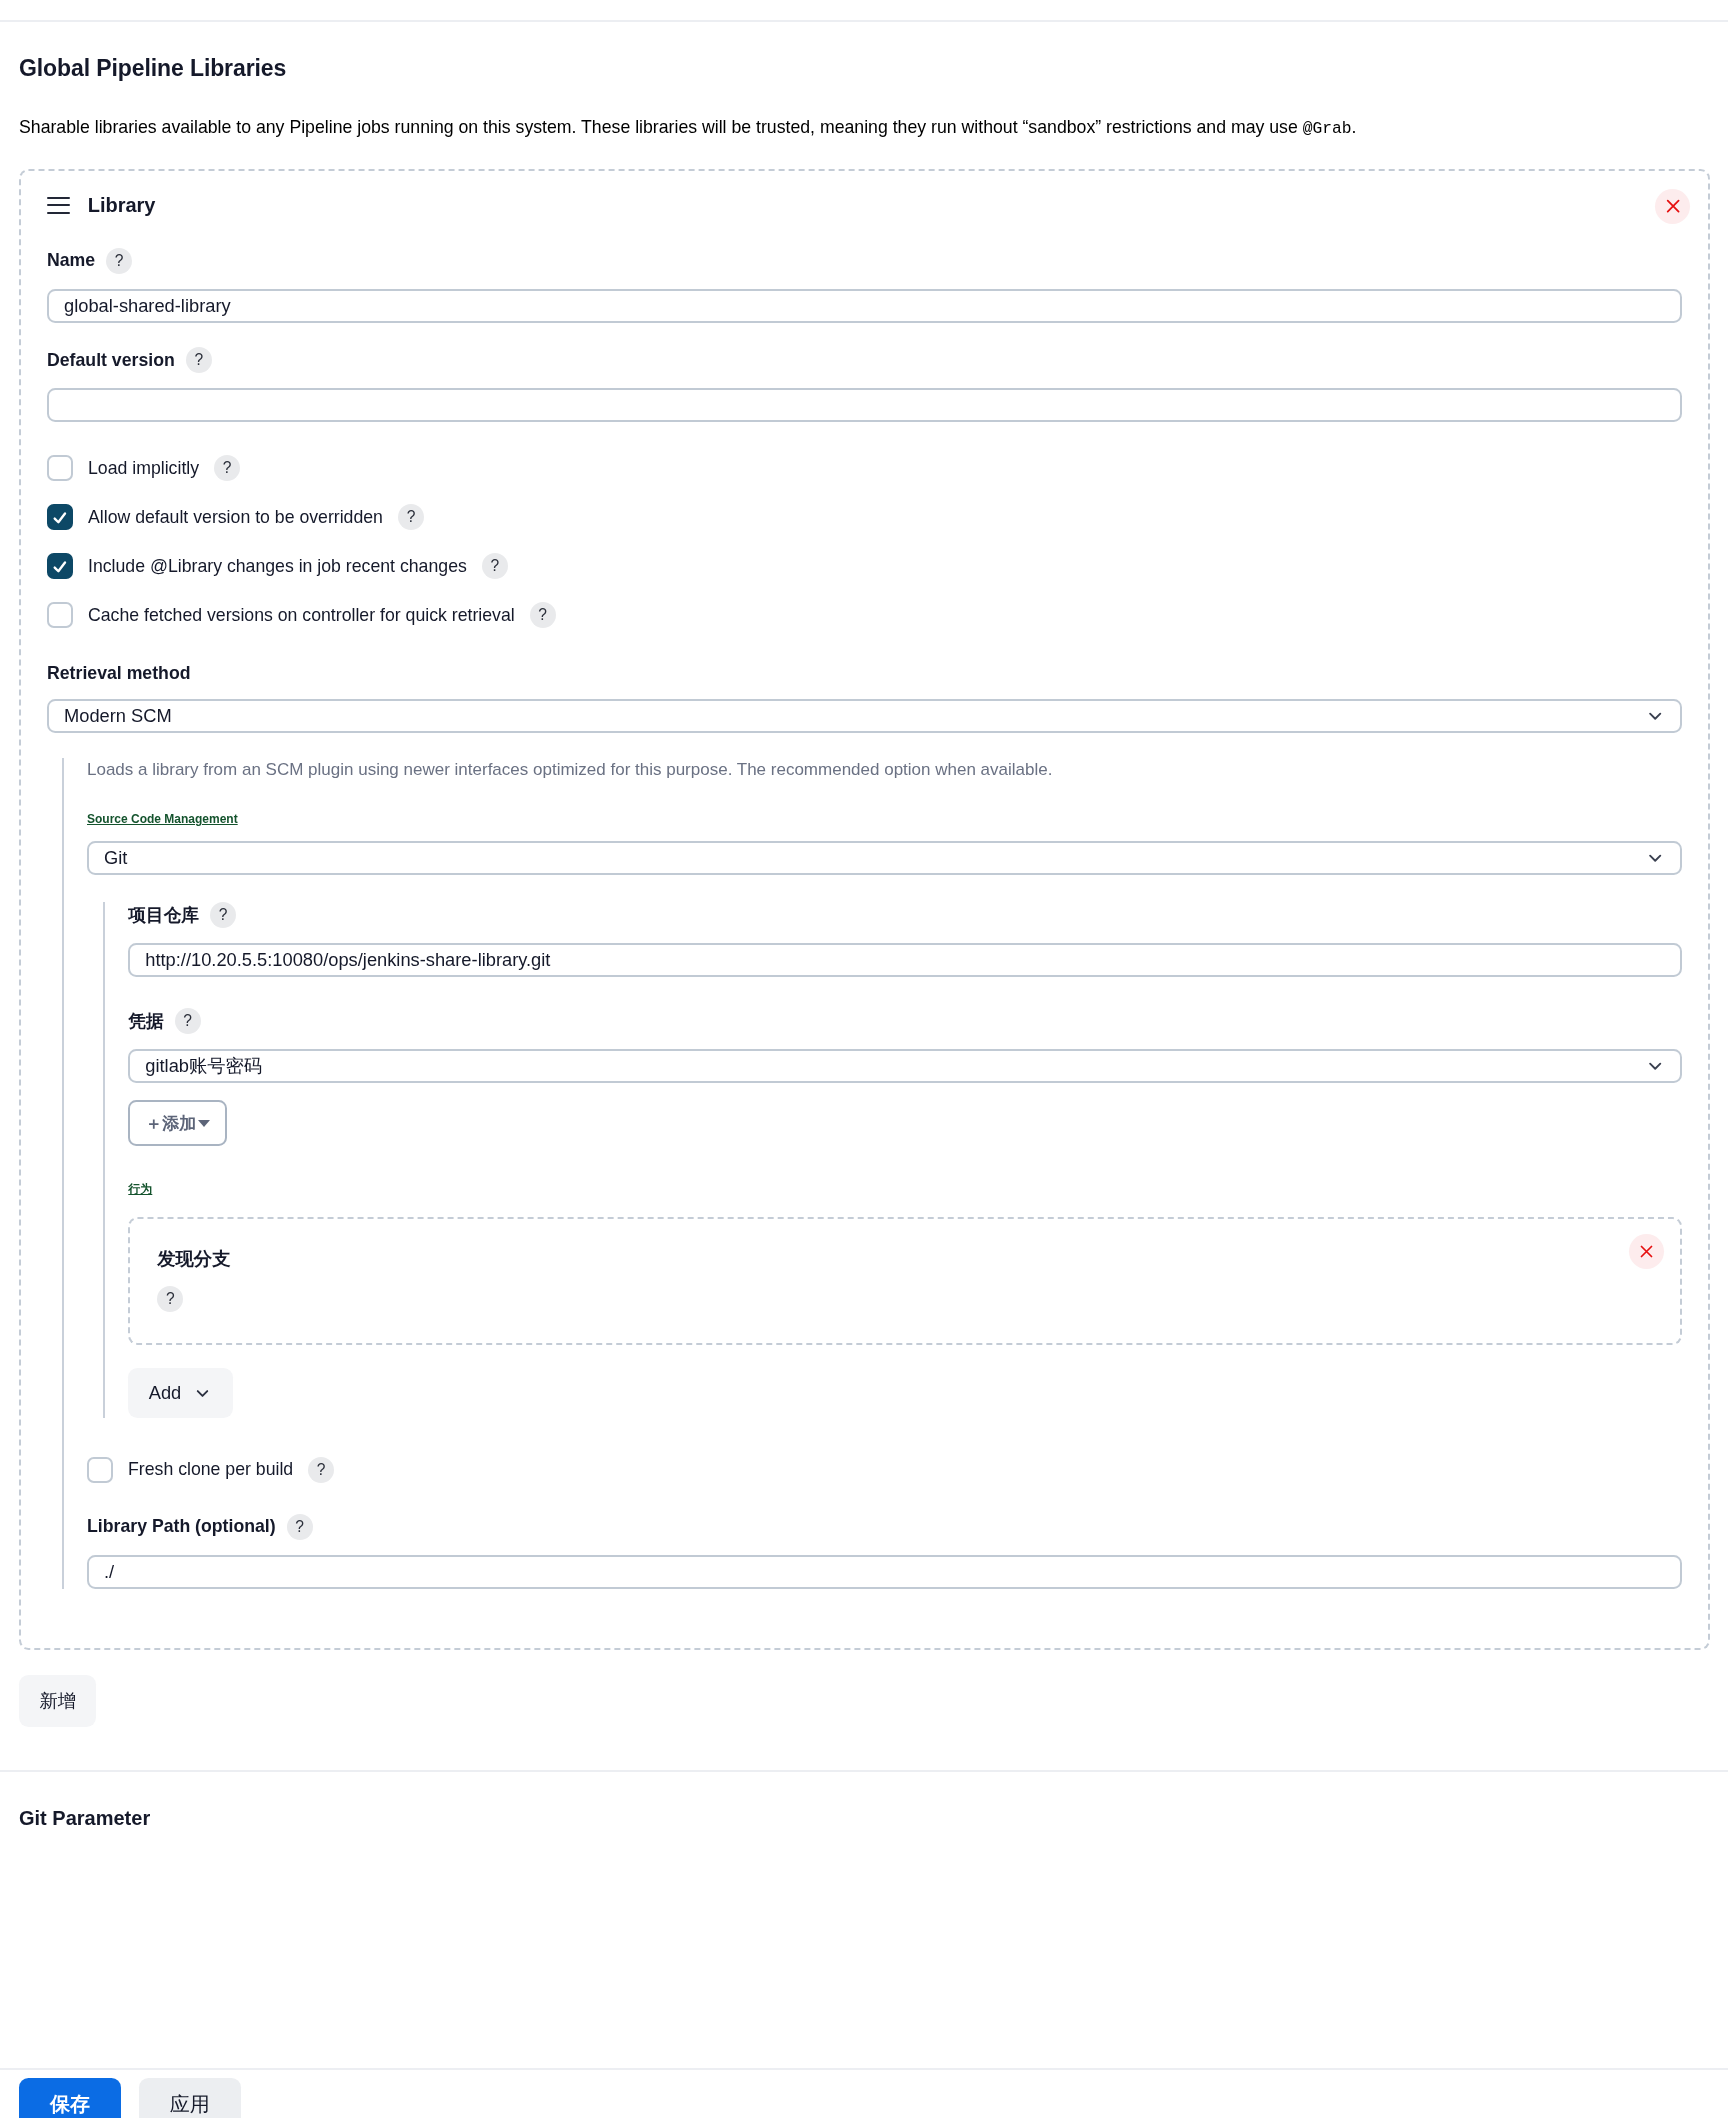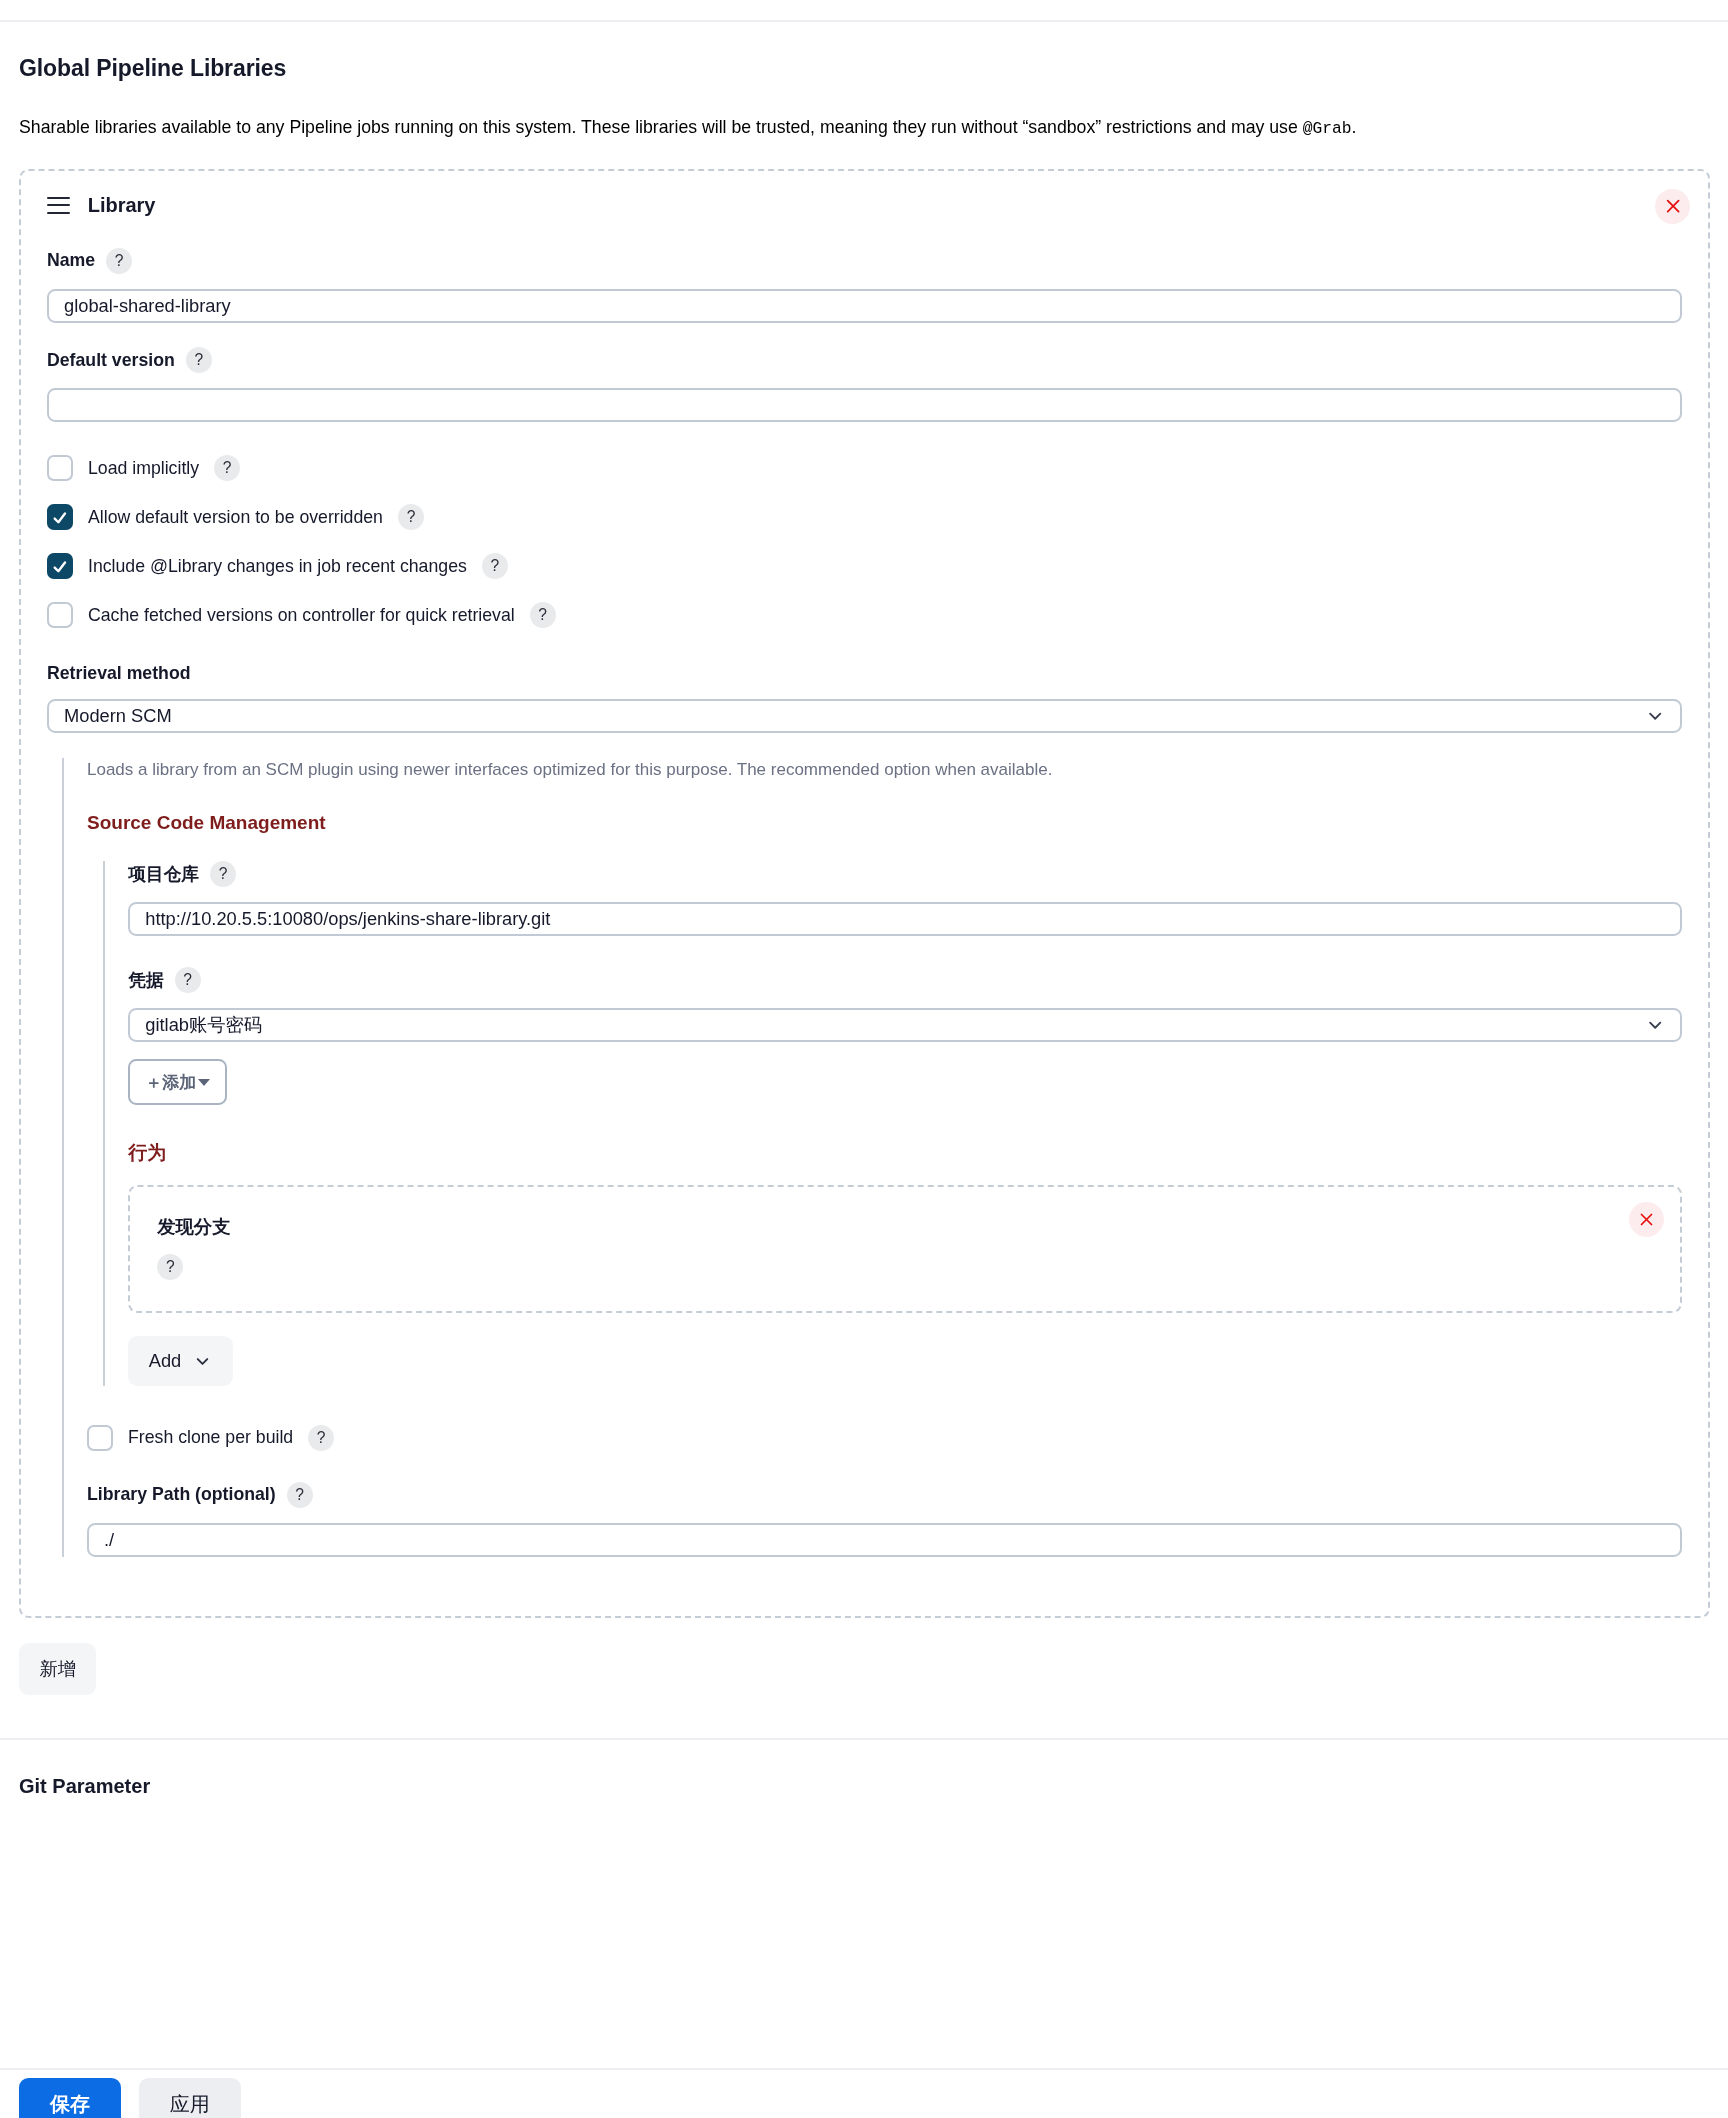--- a/index.html
+++ b/index.html
@@ -80,21 +80,21 @@
   .cbrow .cb.on svg { width:17.7px; height:17.7px; }
   .cbrow .cbl { font-size: 17.7px; color:#15192a; }
 
   
   .nested {
     border-left: 2px solid #c9d0da;
     margin: 20.4px 0 0 15px;
     padding: 0 0 0 23px;
   }
   .nested-desc { font-size: 17px; color:#6a7183; line-height:1.4; margin: 5.4px 0 30px 0; }
-  .sub-lbl { font-size: 19px; font-weight: bold; color:#7f1d1d; margin-bottom: 15px; }
+  .sub-lbl { font-size: 12px; font-weight: bold; color:#14532d; margin-bottom: 15px; text-decoration: underline; }
 
   .nested2 {
     border-left: 2px solid #c9d0da;
     margin: 27px 0 0 16.3px;
     padding: 0 0 0 23px;
   }
 
   
   .btn-add-cred {
     display:inline-flex; align-items:center; gap: 2px;
@@ -238,20 +238,26 @@
         <svg class="chev" viewBox="0 0 24 24">
             <path d="M6 9 L12 15 L18 9" stroke="#3a4050" stroke-width="2.2" fill="none" stroke-linecap="round" stroke-linejoin="round"></path>
           </svg>
       </div>
     </div>
 
     <div class="nested">
       <div class="nested-desc">Loads a library from an SCM plugin using newer interfaces optimized for this purpose. The recommended option when available.</div>
 
       <div class="sub-lbl">Source Code Management</div>
+      <div class="select-box">
+        <span>Git</span>
+        <svg class="chev" viewBox="0 0 24 24">
+            <path d="M6 9 L12 15 L18 9" stroke="#3a4050" stroke-width="2.2" fill="none" stroke-linecap="round" stroke-linejoin="round"></path>
+          </svg>
+      </div>
 
       <div class="nested2">
 
         <div class="field">
           <div class="lbl-row">
             <span class="lbl">项目仓库</span>
             <span class="help-badge">?</span>
           </div>
           <input class="txt" type="text" value="http://10.20.5.5:10080/ops/jenkins-share-library.git" style="">
         </div>

